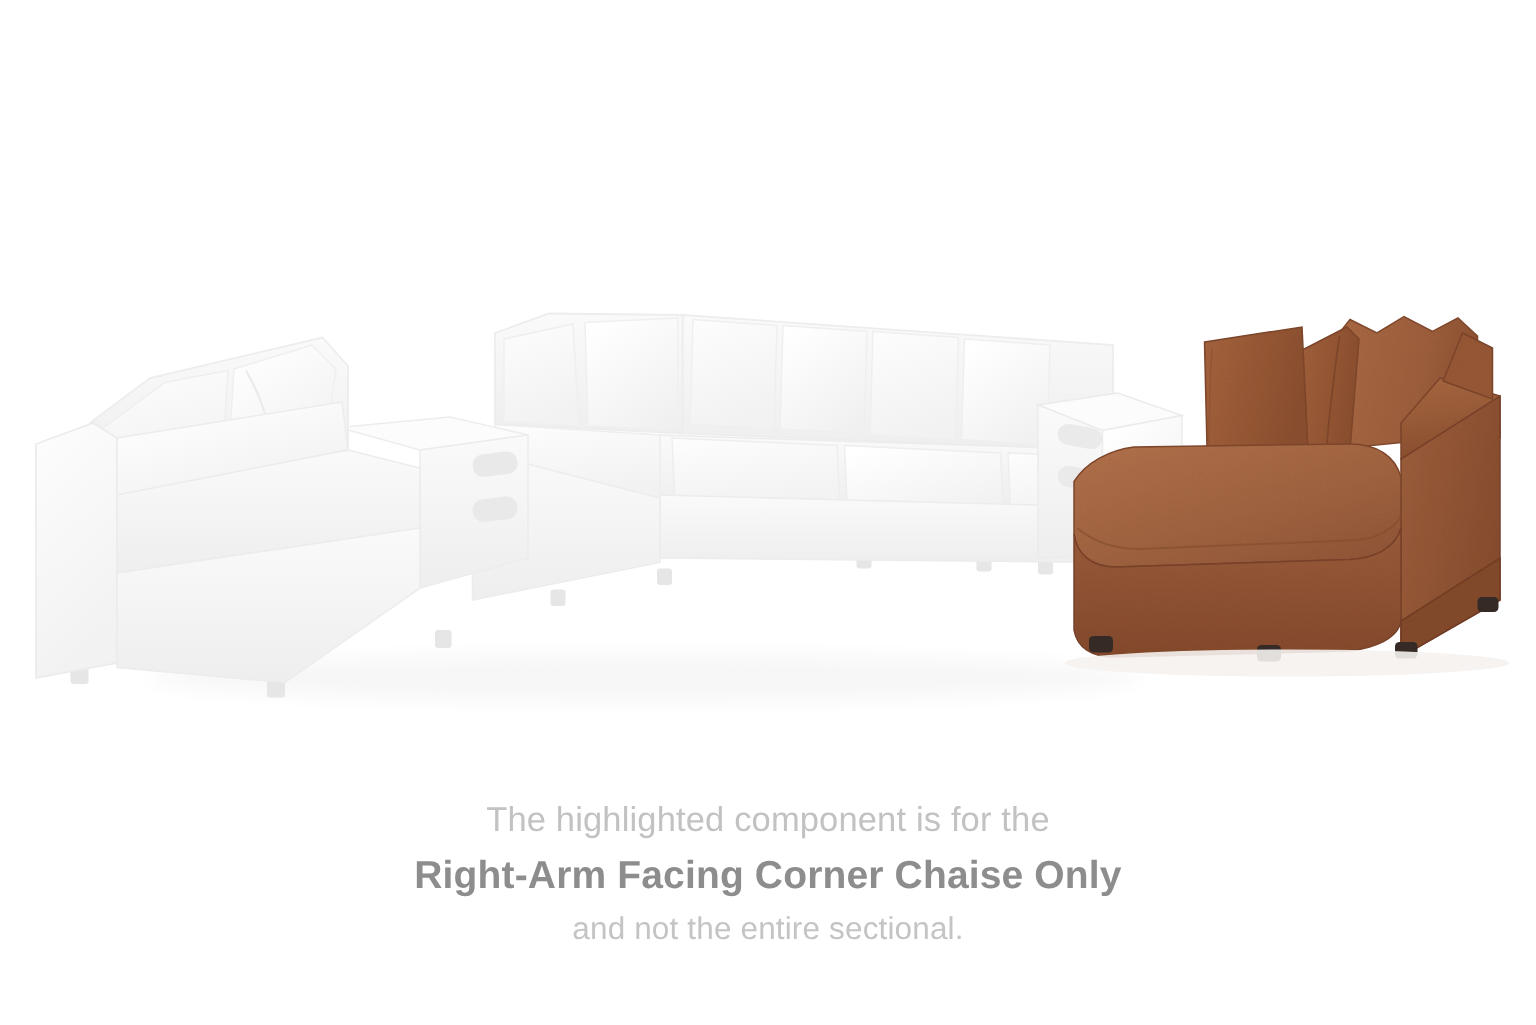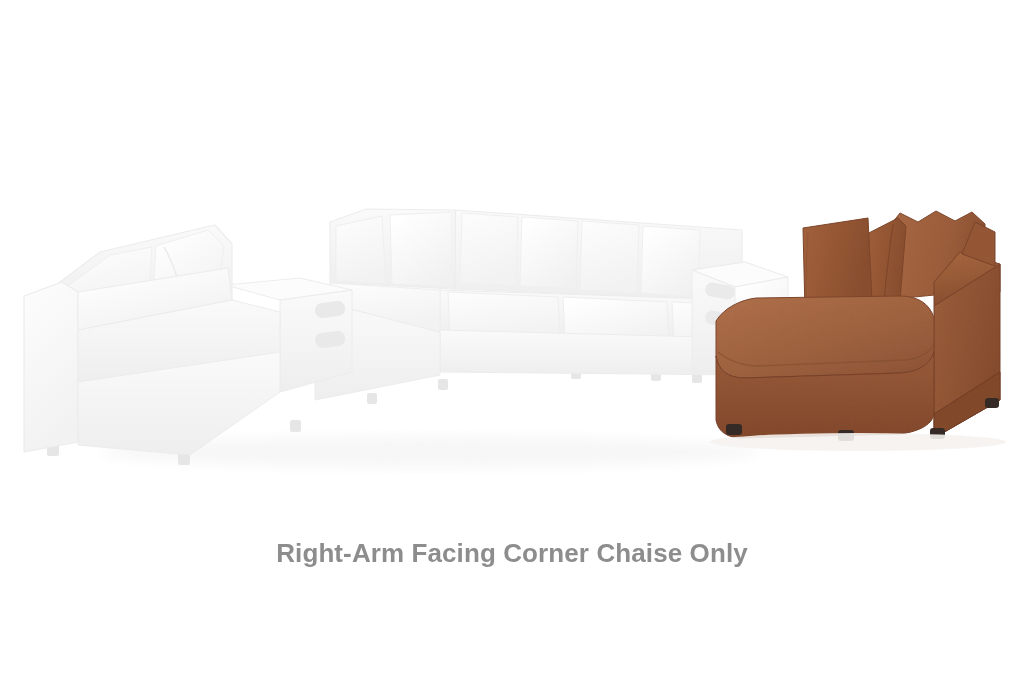--- a/index.html
+++ b/index.html
@@ -237,14 +237,16 @@
         <rect x="985" y="398" width="14" height="10" rx="3"></rect>
       </g>
     </g>
 
     <ellipse cx="858" cy="442" rx="148" ry="9" fill="#f5f2f0" opacity="0.9"></ellipse>
   </svg>
 
 </div>
 
 <div id="caption-block">
+  <p id="caption-line-top" style="color: rgb(194, 194, 194);">The highlighted component is for the</p>
   <p id="caption-line-main" style="color: rgb(141, 141, 141);">Right-Arm Facing Corner Chaise Only</p>
+  <p id="caption-line-bottom" style="color: rgb(196, 196, 196);">and not the entire sectional.</p>
 </div>
 
 </body></html>

